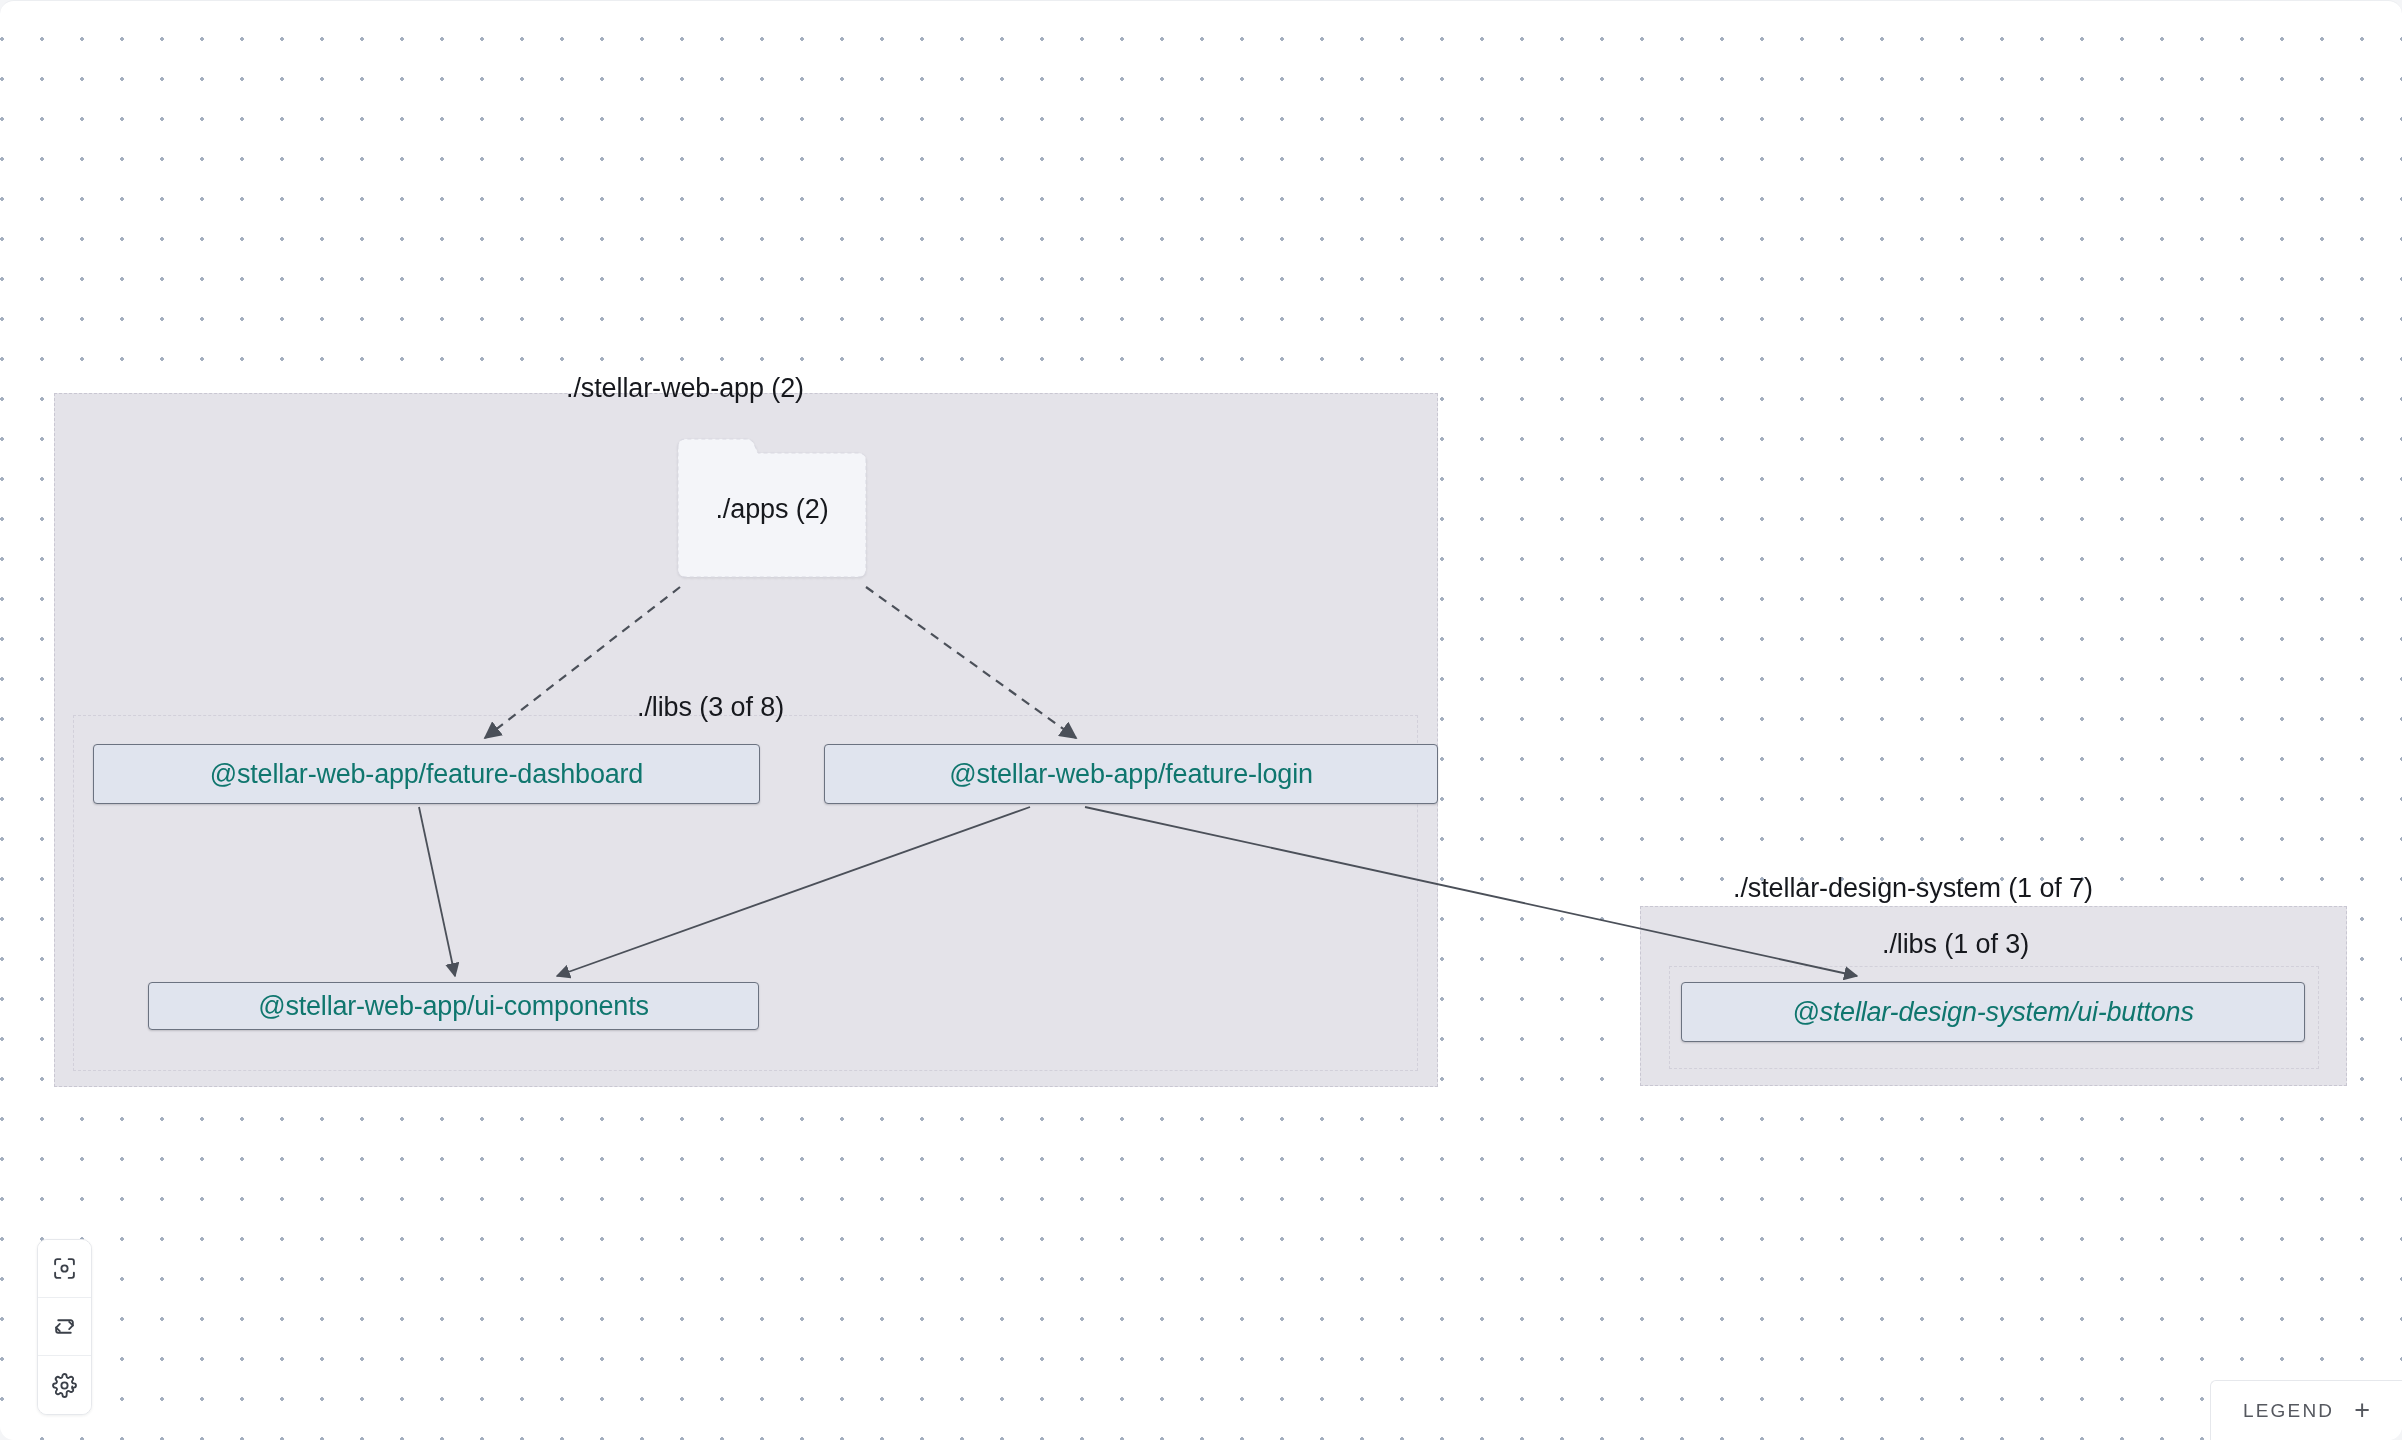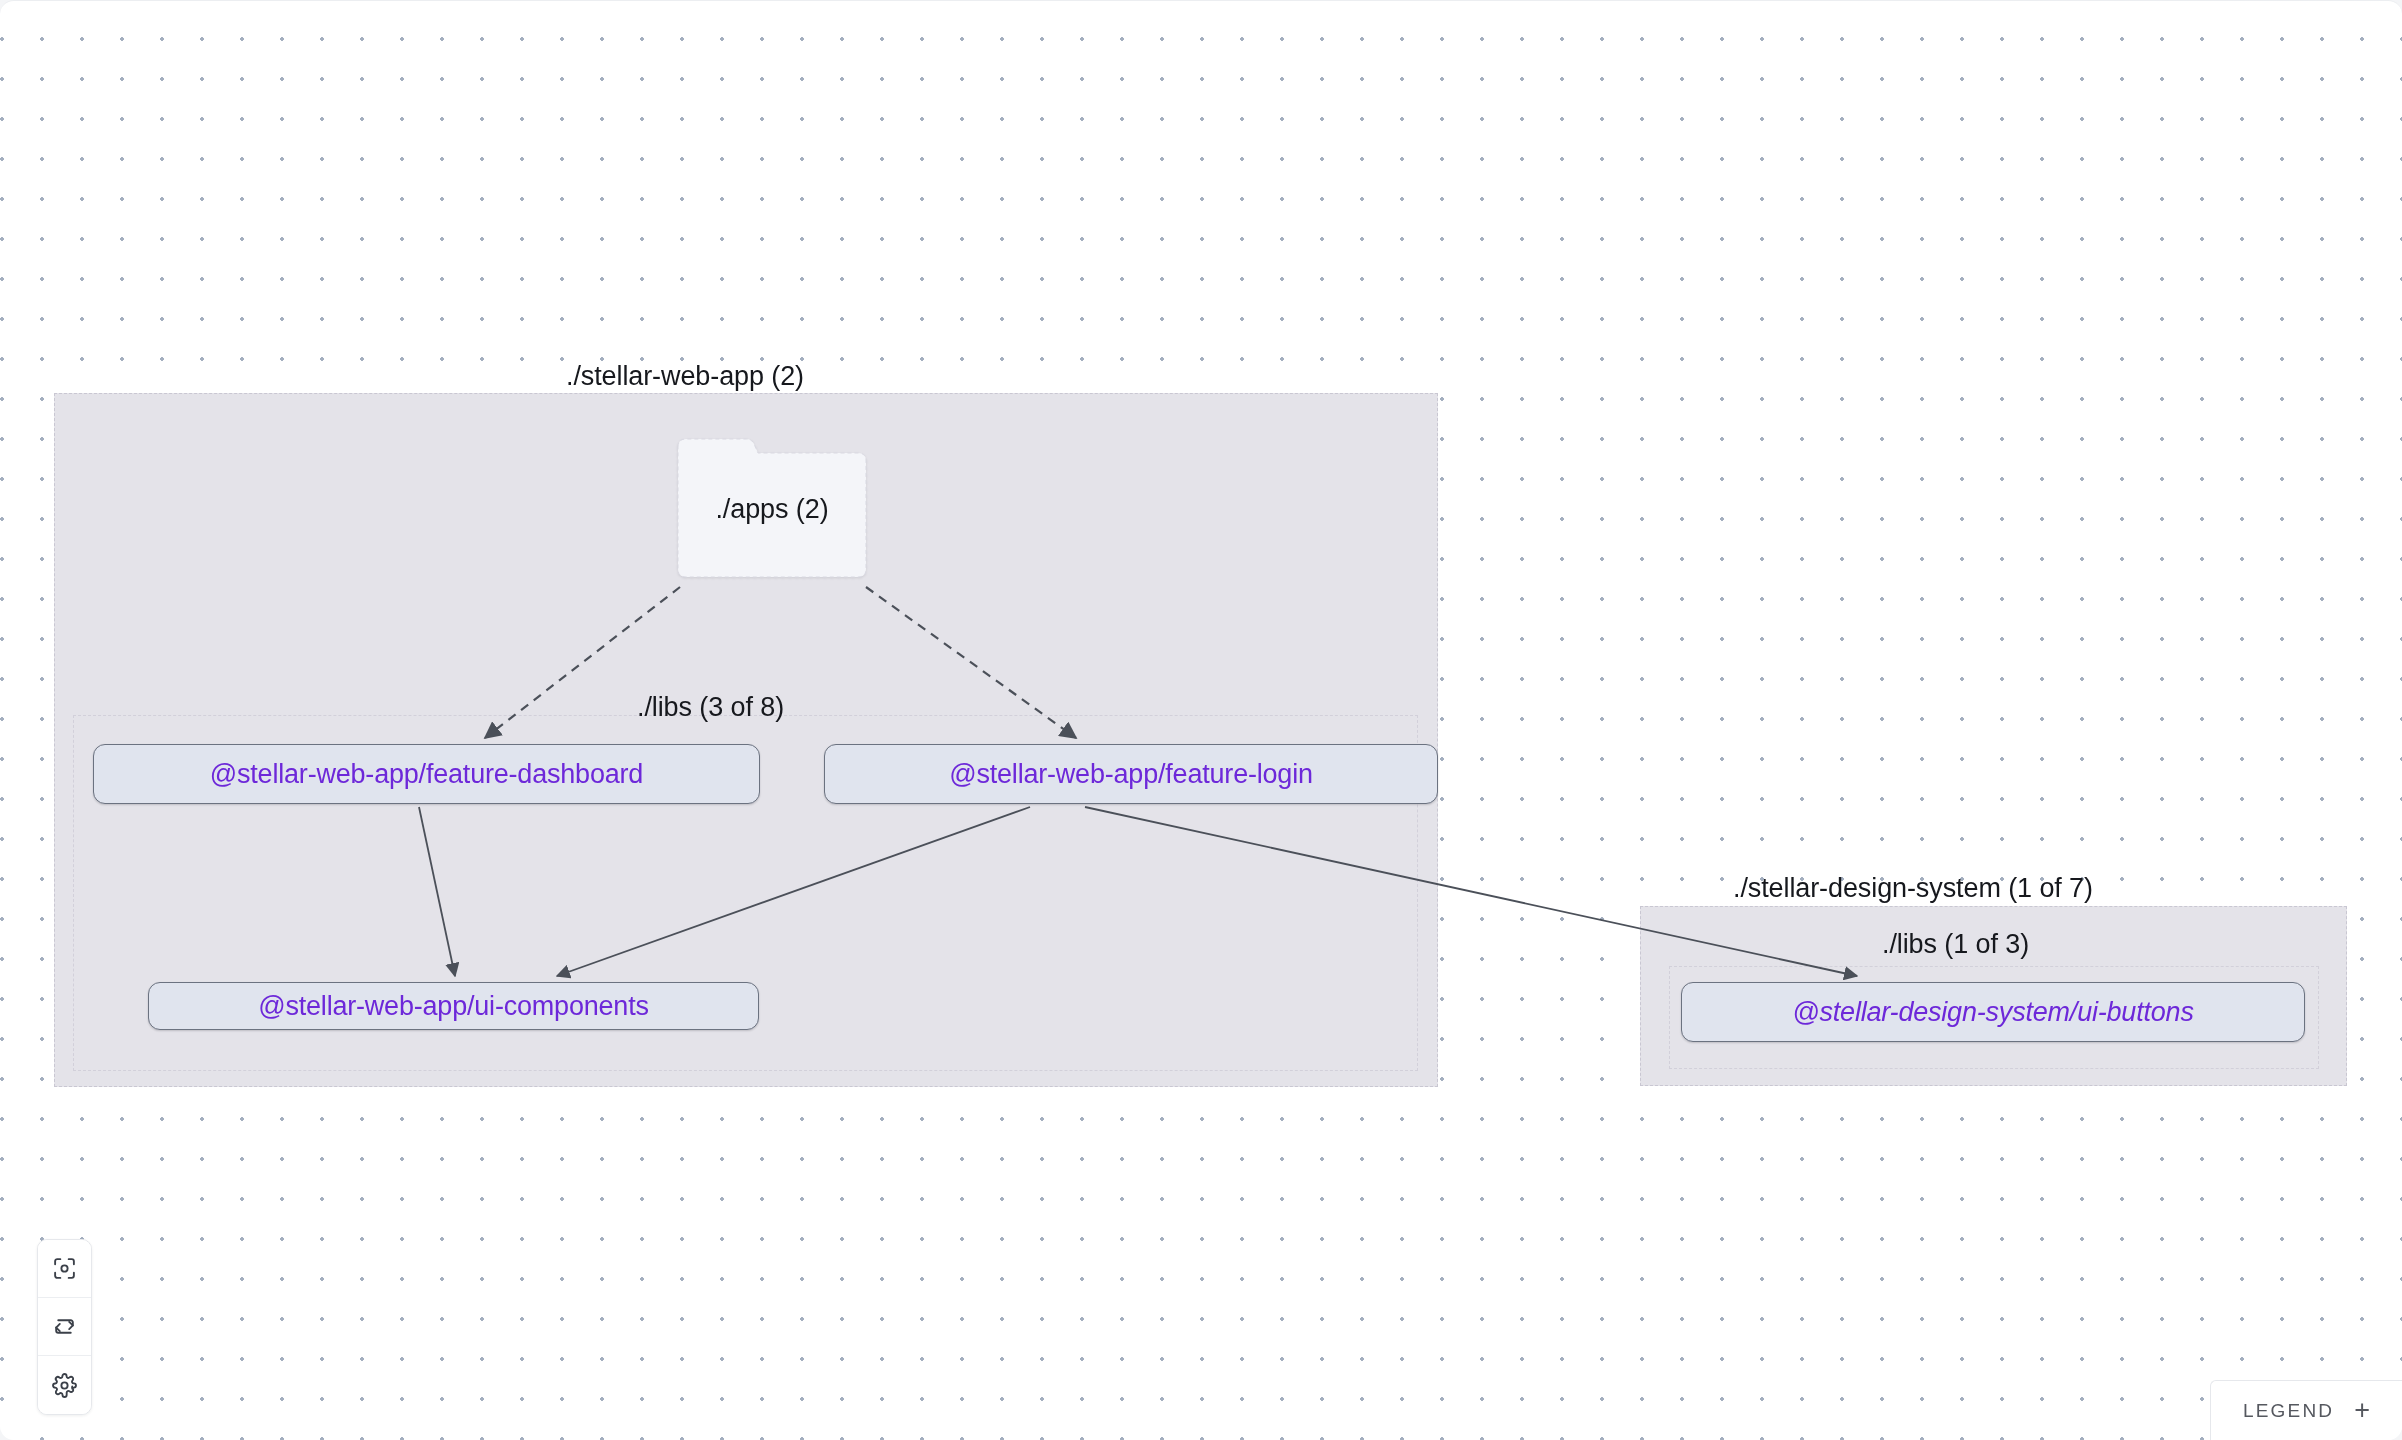--- a/index.html
+++ b/index.html
@@ -77,23 +77,23 @@
   }
 
   
   .node {
     position: absolute;
     display: flex;
     align-items: center;
     justify-content: center;
     background: #e0e4ee;
     border: 1.5px solid #6b7280;
-    border-radius: 12px;
+    border-radius: 4px;
     box-shadow: 0 1px 2px rgba(15,18,25,0.18);
-    color: #6d28d9;
+    color: #0f766e;
     font-size: 27px;
     letter-spacing: -0.2px;
     white-space: nowrap;
     cursor: pointer;
   }
 
   
   #edges {
     position: absolute;
     left: 0; top: 0;
@@ -160,21 +160,21 @@
     line-height: 1;
     font-weight: 300;
   }
 </style>
 </head>
 <body>
 
 <div id="canvas">
 
   <div class="group" id="group-stellar-web-app" style="left: 54px; top: 392px; width: 1384px; height: 694px;"></div>
-  <div class="group-label" id="group-stellar-web-app-label" style="left: 566px; top: 362px;">./stellar-web-app (2)</div>
+  <div class="group-label" id="group-stellar-web-app-label" style="left: 566px; top: 374px;">./stellar-web-app (2)</div>
 
   <div class="subgroup" id="subgroup-web-app-libs" style="left: 73px; top: 714px; width: 1345px; height: 356px;"></div>
   <div class="subgroup-label" id="subgroup-web-app-libs-label" style="left: 637px; top: 693px;">./libs (3 of 8)</div>
 
   <div class="group" id="group-stellar-design-system" style="left: 1640px; top: 905px; width: 707px; height: 180px;"></div>
   <div class="group-label" id="group-stellar-design-system-label" style="left: 1733px; top: 874px;">./stellar-design-system (1 of 7)</div>
 
   <div class="subgroup" id="subgroup-design-system-libs" style="left: 1669px; top: 965px; width: 650px; height: 103px;"></div>
   <div class="subgroup-label" id="subgroup-design-system-libs-label" style="left: 1882px; top: 930px;">./libs (1 of 3)</div>
 

